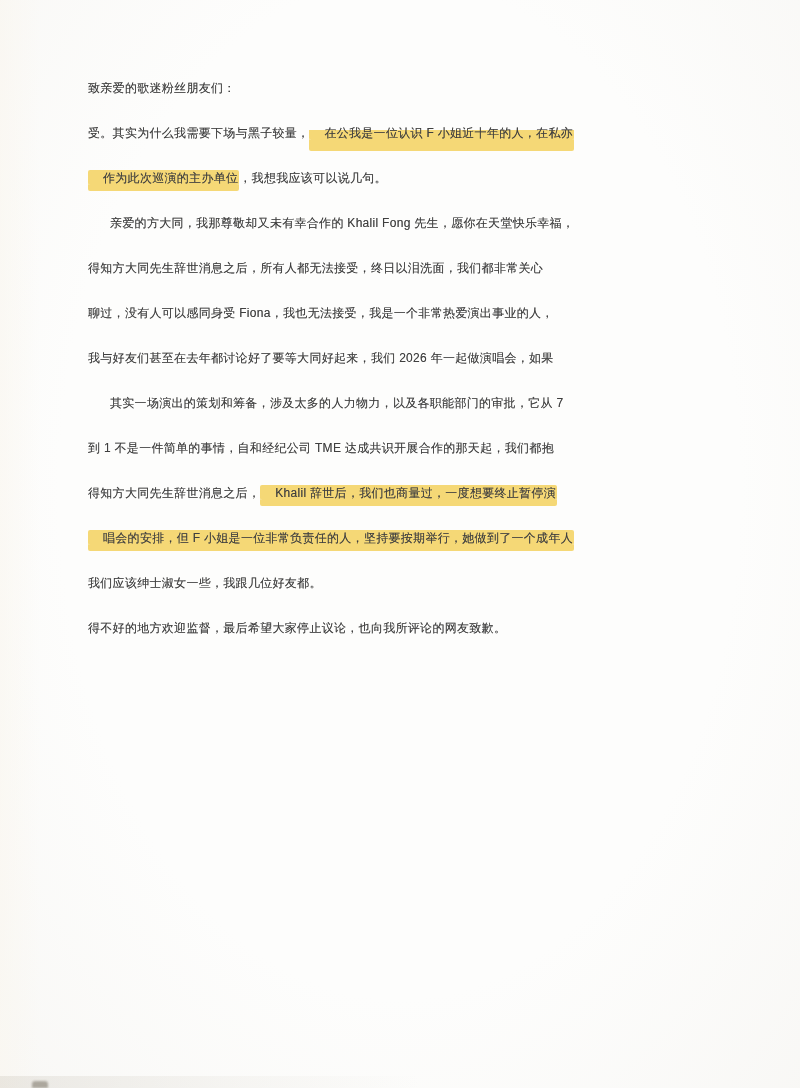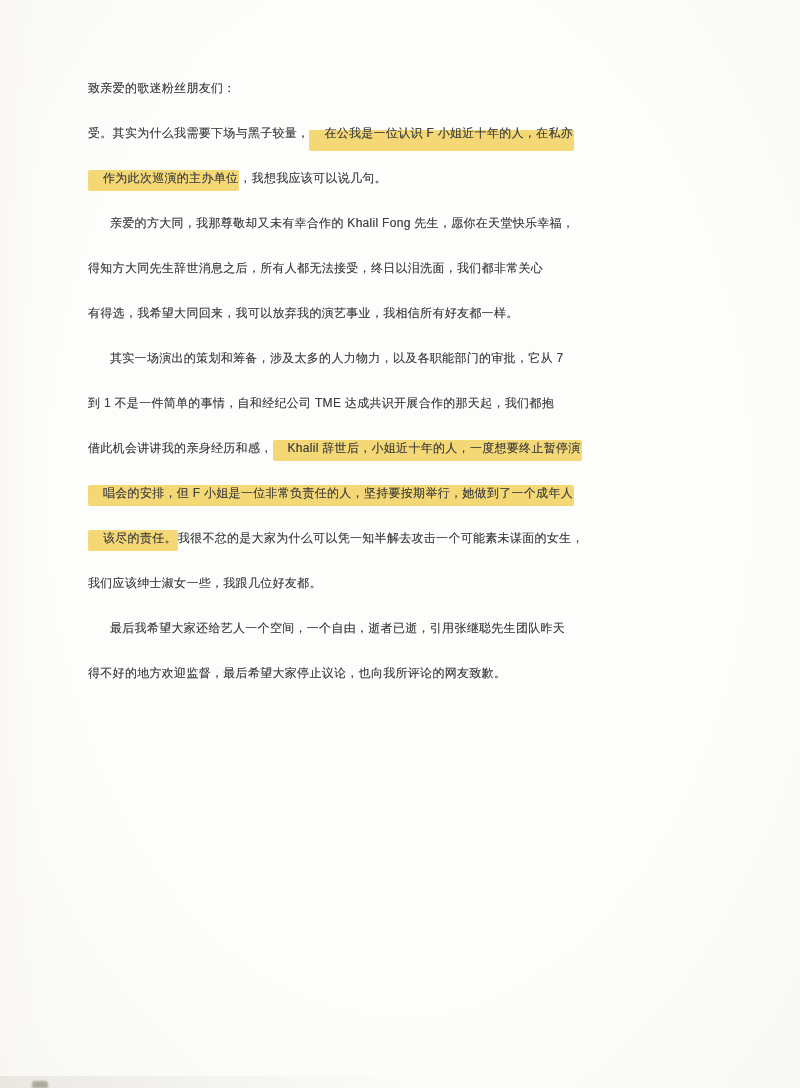--- a/index.html
+++ b/index.html
@@ -62,26 +62,25 @@
 </head>
 <body>
 
 <div class="page">
   <div>
       <div class="line"><span class="seg">致亲爱的歌迷粉丝朋友们：</span></div>
       <div class="line"><span class="seg">受。其实为什么我需要下场与黑子较量，</span><span class="hl low">在公我是一位认识 F 小姐近十年的人，在私亦</span></div>
       <div class="line"><span class="hl">作为此次巡演的主办单位</span><span class="seg">，我想我应该可以说几句。</span></div>
       <div class="line indent"><span class="seg">亲爱的方大同，我那尊敬却又未有幸合作的 Khalil Fong 先生，愿你在天堂快乐幸福，</span></div>
       <div class="line"><span class="seg">得知方大同先生辞世消息之后，所有人都无法接受，终日以泪洗面，我们都非常关心</span></div>
-      <div class="line"><span class="seg">有得选，我希望大同回来，我可以放弃我的演艺事业，我相信所有好友都一样。</span></div>
+      <div class="line"><span class="seg">聊过，没有人可以感同身受 Fiona，我也无法接受，我是一个非常热爱演出事业的人，</span></div>
+      <div class="line"><span class="seg">我与好友们甚至在去年都讨论好了要等大同好起来，我们 2026 年一起做演唱会，如果</span></div>
       <div class="line indent"><span class="seg">其实一场演出的策划和筹备，涉及太多的人力物力，以及各职能部门的审批，它从 7</span></div>
       <div class="line"><span class="seg">到 1 不是一件简单的事情，自和经纪公司 TME 达成共识开展合作的那天起，我们都抱</span></div>
-      <div class="line"><span class="seg">借此机会讲讲我的亲身经历和感，</span><span class="hl">Khalil 辞世后，小姐近十年的人，一度想要终止暂停演</span></div>
+      <div class="line"><span class="seg">得知方大同先生辞世消息之后，</span><span class="hl">Khalil 辞世后，我们也商量过，一度想要终止暂停演</span></div>
       <div class="line"><span class="hl">唱会的安排，但 F 小姐是一位非常负责任的人，坚持要按期举行，她做到了一个成年人</span></div>
-      <div class="line"><span class="hl">该尽的责任。</span><span class="seg">我很不忿的是大家为什么可以凭一知半解去攻击一个可能素未谋面的女生，</span></div>
       <div class="line"><span class="seg">我们应该绅士淑女一些，我跟几位好友都。</span></div>
-      <div class="line indent"><span class="seg">最后我希望大家还给艺人一个空间，一个自由，逝者已逝，引用张继聪先生团队昨天</span></div>
       <div class="line"><span class="seg">得不好的地方欢迎监督，最后希望大家停止议论，也向我所评论的网友致歉。</span></div>
     </div>
 </div>
 
 <div class="bottom-band"></div>
 <div class="corner-smudge"></div>
 
 </body></html>

